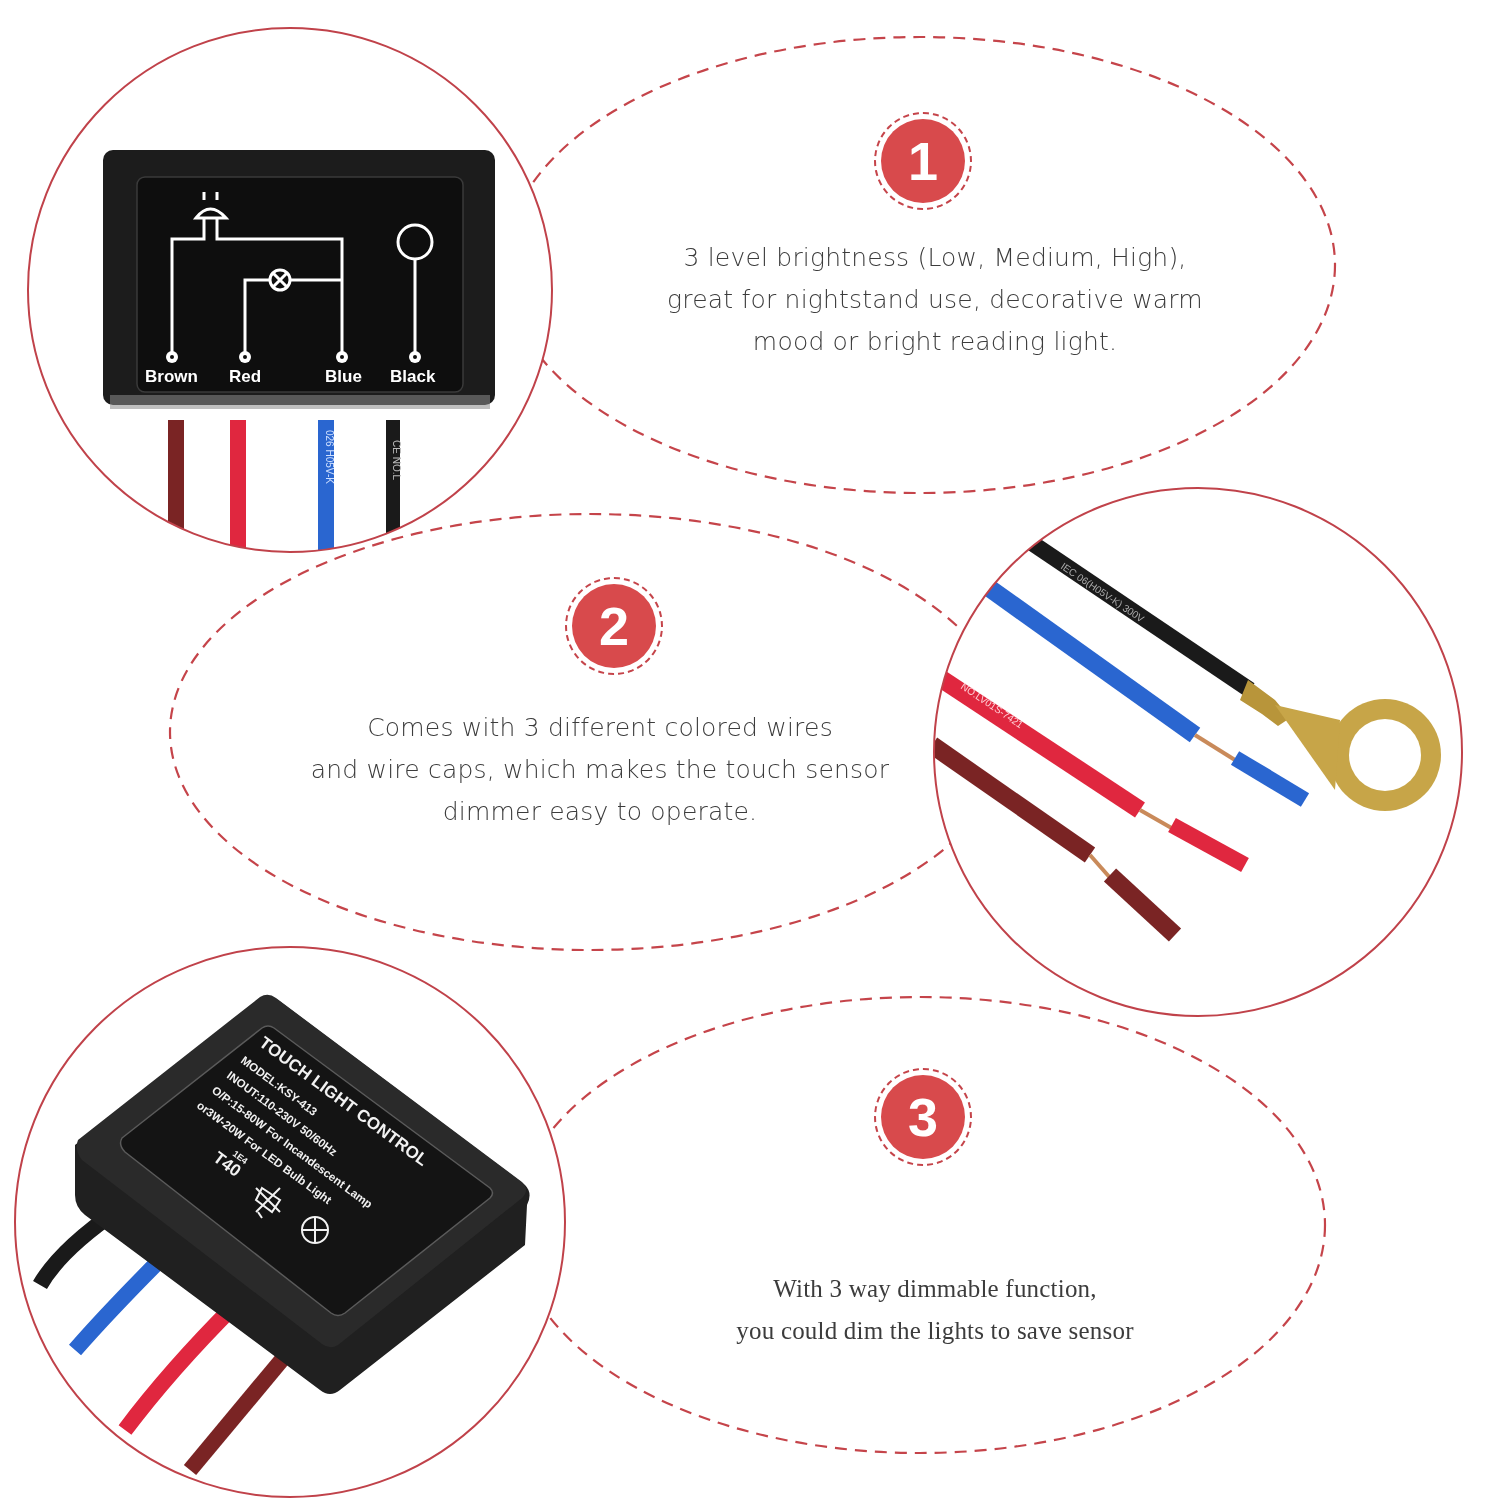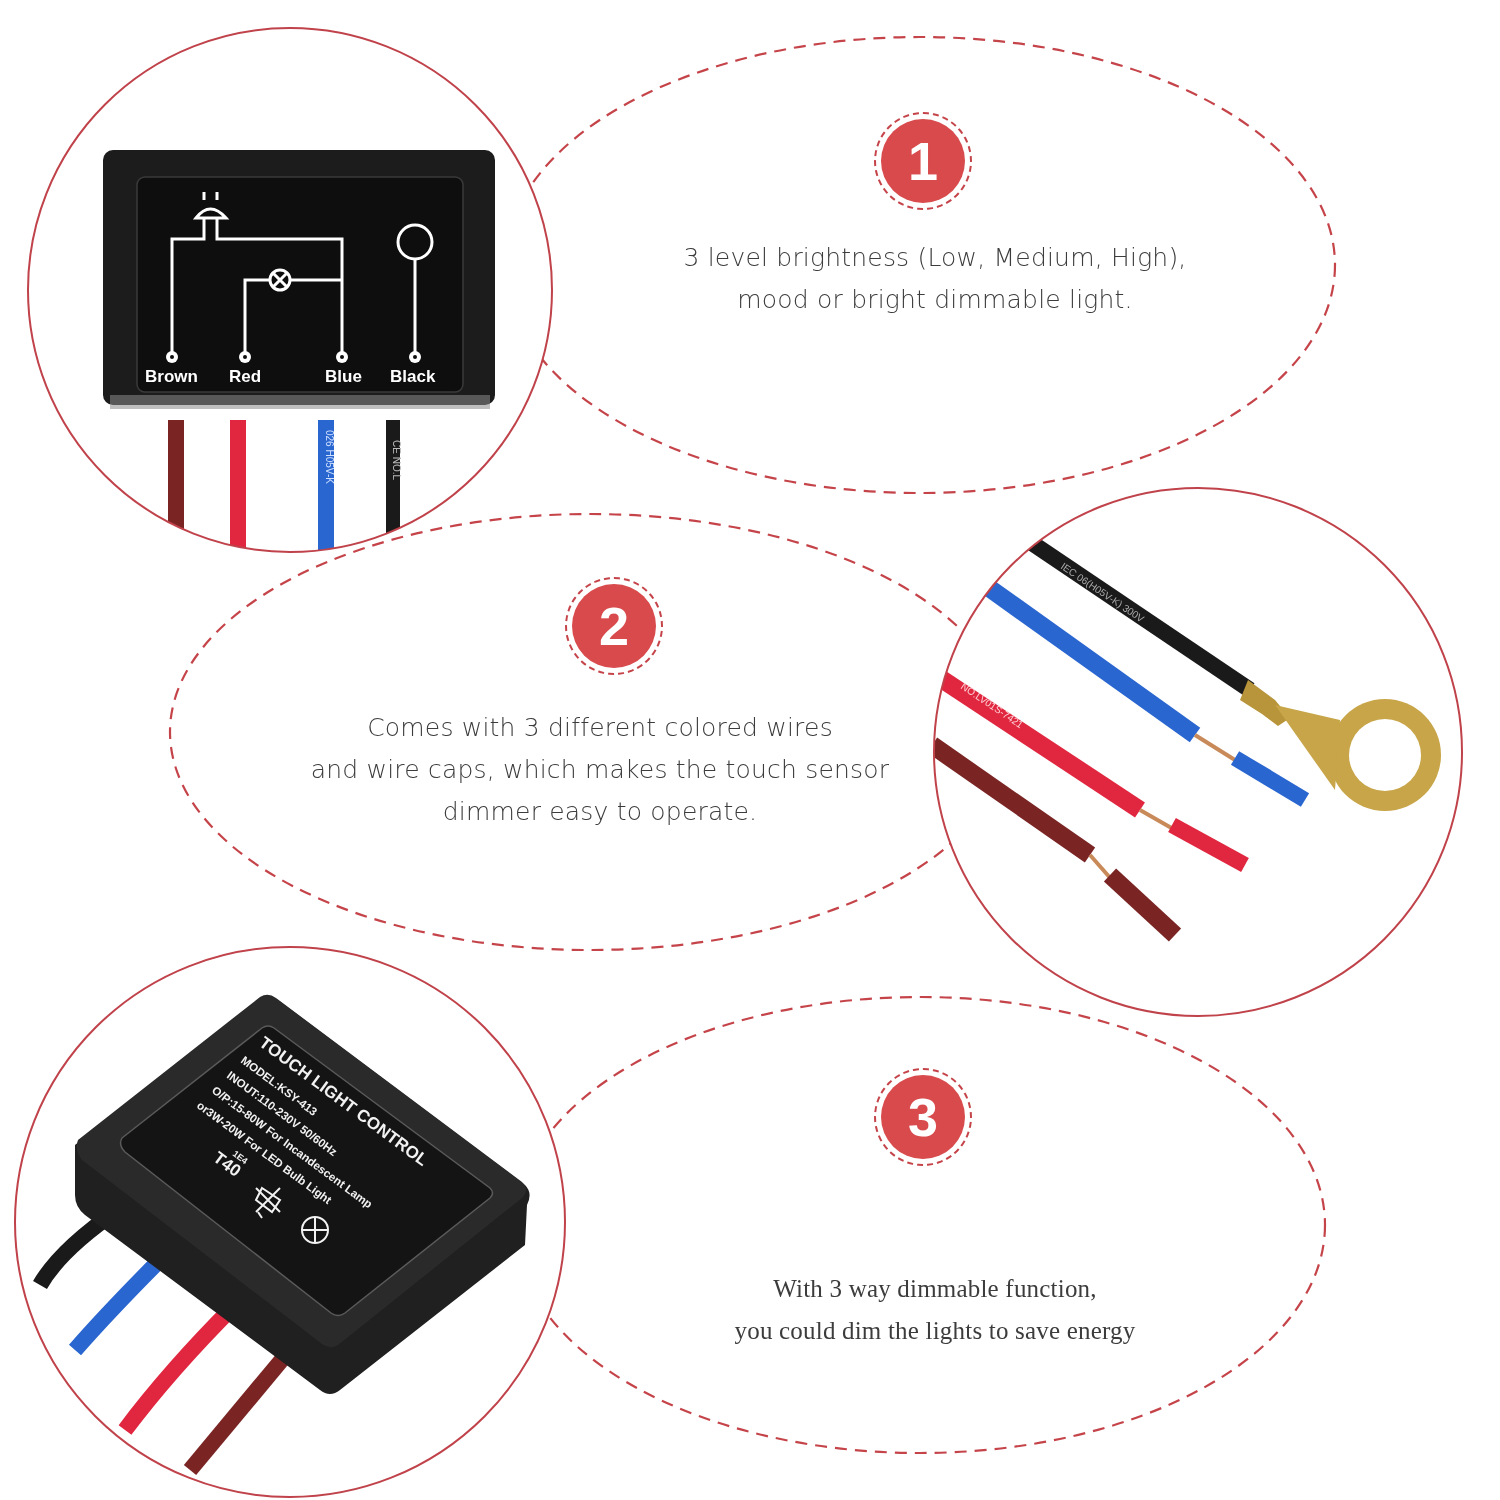--- a/index.html
+++ b/index.html
@@ -145,34 +145,35 @@
     <text x="325" y="382">Blue</text>
     <text x="390" y="382">Black</text>
   </g>
 </svg>
 
 <div class="feature">
   <div class="badge-ring" style="left:874px; top:112px;"></div>
   <div class="badge" style="left:881px; top:119px;">1</div>
   <div class="desc" style="left:630px; top:237px; width:610px;">
     <div>3 level brightness (Low, Medium, High),</div>
-    <div>mood or bright dimmable light.</div>
+    <div>great for nightstand use, decorative warm</div>
+    <div>mood or bright reading light.</div>
   </div>
 </div>
 
 <div class="feature">
   <div class="badge-ring" style="left:565px; top:577px;"></div>
   <div class="badge" style="left:572px; top:584px;">2</div>
   <div class="desc" style="left:270px; top:707px; width:660px;">
     <div>Comes with 3 different colored wires</div>
     <div>and wire caps, which makes the touch sensor</div>
     <div>dimmer easy to operate.</div>
   </div>
 </div>
 
 <div class="feature">
   <div class="badge-ring" style="left:874px; top:1068px;"></div>
   <div class="badge" style="left:881px; top:1075px;">3</div>
   <div class="desc" style="left:640px; top:1268px; width:590px;font-family:Liberation Serif, serif;">
     <div>With 3 way dimmable function,</div>
-    <div>you could dim the lights to save energy</div>
+    <div>you could dim the lights to save sensor</div>
   </div>
 </div>
 
 </body></html>

